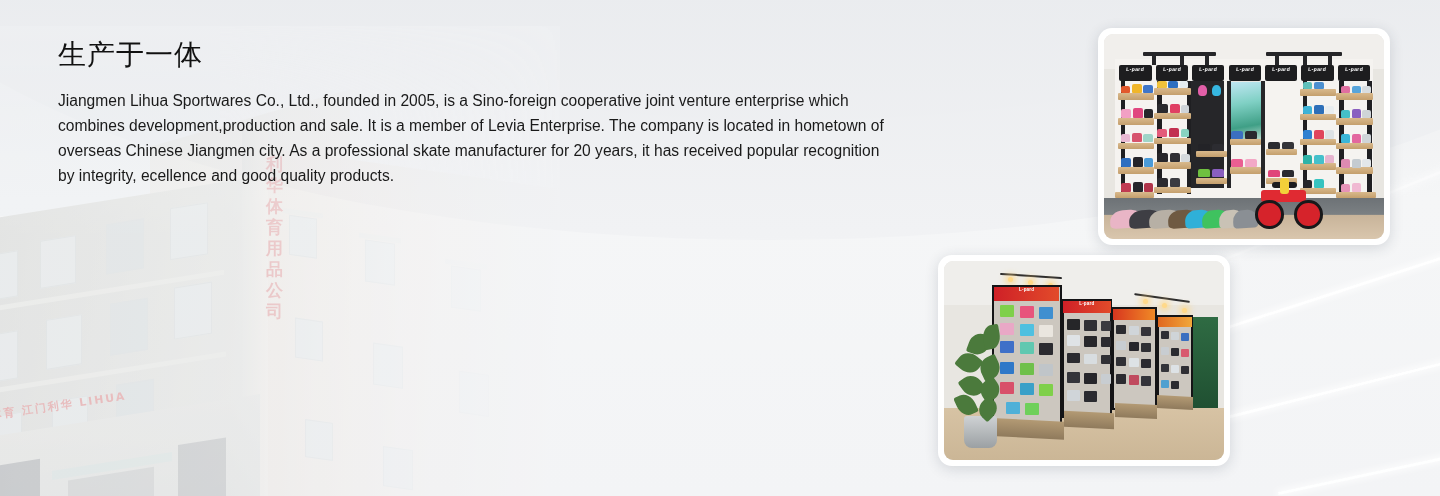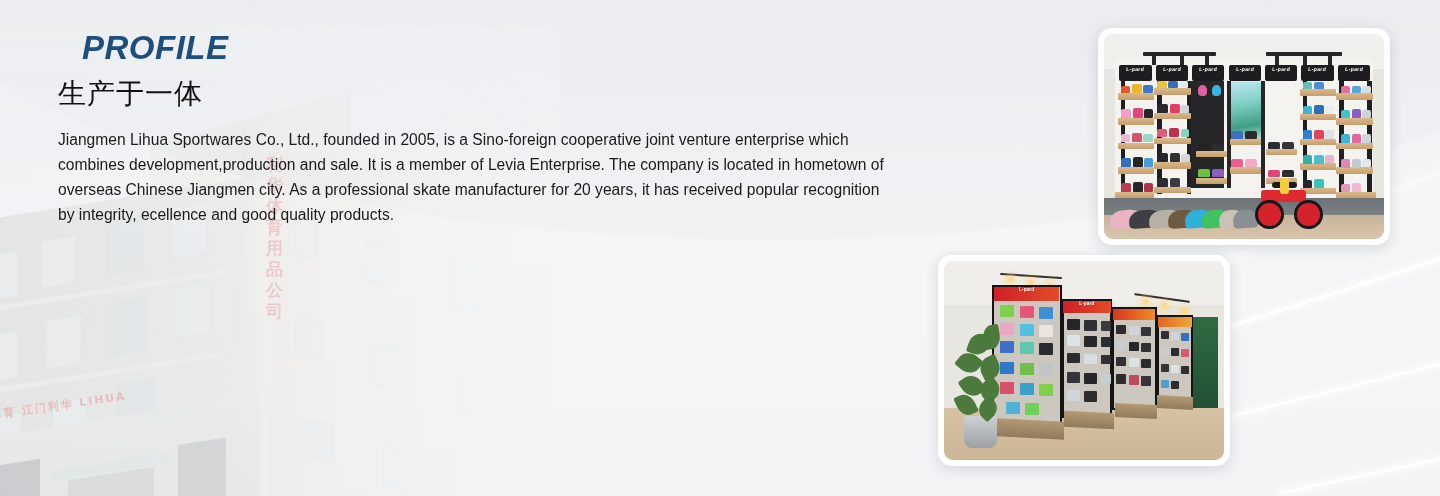--- a/index.html
+++ b/index.html
@@ -181,21 +181,20 @@
     <div class="bg-photo-fade2"></div>
   </div>
 
   <div class="streak s4"></div>
   <div class="streak s1"></div>
   <div class="streak s2"></div>
   <div class="streak s3"></div>
 
   <div class="content">
     <div class="title-en">
-      <span class="l2">PROFILE</span>
     </div>
     <div class="title-cn">生产于一体</div>
     <p class="para-en">Jiangmen Lihua Sportwares Co., Ltd., founded in 2005, is a Sino-foreign cooperative joint venture enterprise which combines development,production and sale. It is a member of Levia Enterprise. The company is located in hometown of overseas Chinese Jiangmen city. As a professional skate manufacturer for 20 years, it has received popular recognition by integrity, ecellence and good quality products.</p>
   </div>
 
   <div class="photo" id="photo-showroom-top">
     <div class="photo-inner">
       <div class="rt-ceiling"></div>
       <div class="rt-wallpanel"></div>
 

